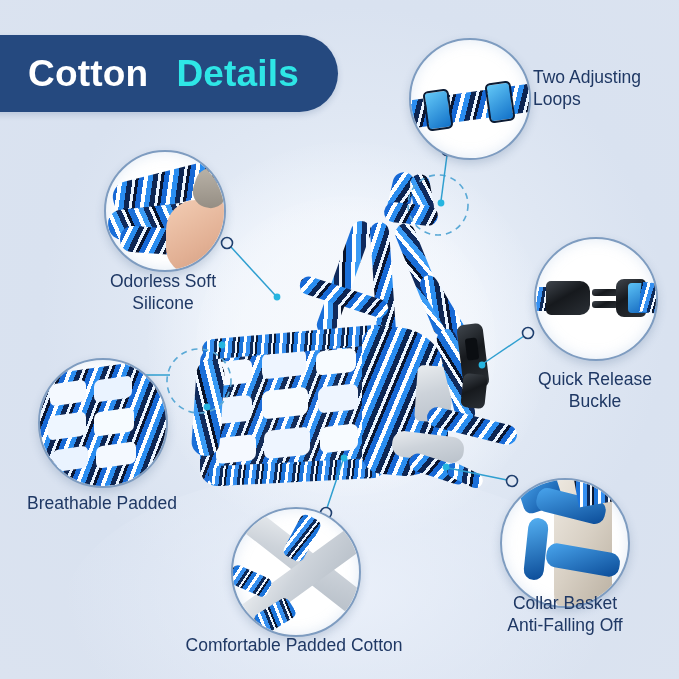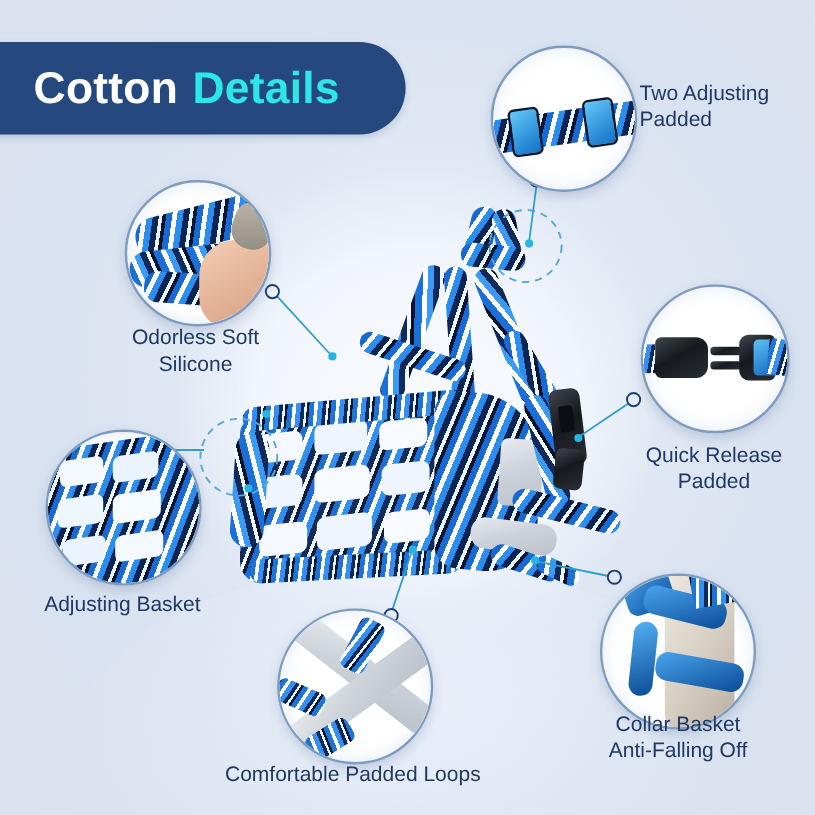--- a/index.html
+++ b/index.html
@@ -22,21 +22,21 @@
     background:radial-gradient(ellipse at 50% 40%,#eaf0fa 0%,rgba(234,240,250,0) 70%);}
 
   
   #banner{position:absolute;left:-24px;top:35px;width:362px;height:77px;
     background:#25497f;border-radius:0 40px 40px 0;
     box-shadow:0 3px 6px rgba(40,70,120,0.18);
     display:flex;align-items:center;}
   #banner .txt{margin-left:52px;font-size:37px;font-weight:bold;letter-spacing:0.2px;
     white-space:nowrap;}
   #banner .w1{color:#ffffff;}
-  #banner .w2{color:#2ee6e6;margin-left:12px;}
+  #banner .w2{color:#2ee6e6;margin-left:28px;}
 
   
   .callout{position:absolute;}
   .disc{position:absolute;border-radius:50%;overflow:hidden;
     background:#ffffff;
     border:2px solid #7e9cc0;
     box-shadow:0 4px 10px rgba(60,90,130,0.22), inset 0 0 14px rgba(170,195,225,0.35);}
   .disc .inner{position:absolute;inset:0;}
 
   .label{position:absolute;color:#1f3864;font-size:17.5px;line-height:1.28;
@@ -174,21 +174,21 @@
 
   <div class="callout">
     <div class="disc" style="left:409px;top:38px;width:118px;height:118px;">
       <div class="inner">
         <div class="strip camo" style="left:-10px;top:52px;width:140px;height:28px;transform:rotate(-8deg);"></div>
         <div class="strip" style="left:14px;top:50px;width:22px;height:36px;border-radius:5px;background:linear-gradient(150deg,#63c8f7,#1170c8);border:2px solid #0c1b33;transform:rotate(-8deg);"></div>
         <div class="strip" style="left:76px;top:42px;width:22px;height:36px;border-radius:5px;background:linear-gradient(150deg,#63c8f7,#1170c8);border:2px solid #0c1b33;transform:rotate(-8deg);"></div>
       </div>
     </div>
     <div class="label left" style="left:533px;top:66px;width:140px;">Two Adjusting
-Padded</div>
+Loops</div>
   </div>
 
   <div class="callout">
     <div class="disc" style="left:104px;top:150px;width:118px;height:118px;">
       <div class="inner">
         <div class="strip camo" style="left:6px;top:20px;width:106px;height:34px;border-radius:16px;transform:rotate(-14deg);"></div>
         <div class="strip camo2" style="left:2px;top:54px;width:96px;height:30px;border-radius:14px;transform:rotate(-6deg);"></div>
         <div class="strip camo" style="left:14px;top:76px;width:82px;height:26px;border-radius:12px;transform:rotate(4deg);"></div>
 
         <div class="strip" style="left:60px;top:48px;width:62px;height:74px;border-radius:30px 14px 10px 26px;
@@ -207,49 +207,49 @@
         <div class="strip camoS" style="left:-6px;top:48px;width:30px;height:24px;"></div>
         <div class="strip blk" style="left:10px;top:42px;width:44px;height:34px;border-radius:5px 10px 10px 5px;"></div>
         <div class="strip blk" style="left:56px;top:50px;width:26px;height:7px;border-radius:3px;"></div>
         <div class="strip blk" style="left:56px;top:62px;width:26px;height:7px;border-radius:3px;"></div>
         <div class="strip blk" style="left:80px;top:40px;width:30px;height:38px;border-radius:8px 5px 5px 8px;"></div>
         <div class="strip" style="left:92px;top:44px;width:22px;height:30px;border-radius:4px;background:linear-gradient(150deg,#5cc2f6,#0f62bb);"></div>
         <div class="strip camoS" style="left:104px;top:44px;width:26px;height:30px;transform:rotate(6deg);"></div>
       </div>
     </div>
     <div class="label" style="left:520px;top:368px;width:150px;">Quick Release
-Padded</div>
+Buckle</div>
   </div>
 
   <div class="callout">
     <div class="disc" style="left:38px;top:358px;width:126px;height:126px;">
       <div class="inner">
         <div class="strip camo" style="left:-8px;top:6px;width:150px;height:120px;transform:skewY(-8deg);"></div>
         <div class="strip" style="left:10px;top:22px;width:36px;height:22px;border-radius:6px;background:#f4f9ff;transform:skewY(-8deg);"></div>
         <div class="strip" style="left:54px;top:18px;width:38px;height:22px;border-radius:6px;background:#eaf3ff;transform:skewY(-8deg);"></div>
         <div class="strip" style="left:8px;top:54px;width:38px;height:24px;border-radius:6px;background:#eef6ff;transform:skewY(-8deg);"></div>
         <div class="strip" style="left:54px;top:50px;width:40px;height:24px;border-radius:6px;background:#f6fbff;transform:skewY(-8deg);"></div>
         <div class="strip" style="left:12px;top:88px;width:36px;height:22px;border-radius:6px;background:#eaf3ff;transform:skewY(-8deg);"></div>
         <div class="strip" style="left:56px;top:84px;width:40px;height:22px;border-radius:6px;background:#f4f9ff;transform:skewY(-8deg);"></div>
       </div>
     </div>
-    <div class="label" style="left:16px;top:492px;width:172px;">Adjusting Basket</div>
+    <div class="label" style="left:16px;top:492px;width:172px;">Breathable Padded</div>
   </div>
 
   <div class="callout">
     <div class="disc" style="left:231px;top:507px;width:126px;height:126px;">
       <div class="inner">
         <div class="strip gray" style="left:-10px;top:36px;width:150px;height:26px;border-radius:6px;transform:rotate(38deg);"></div>
         <div class="strip gray" style="left:-10px;top:58px;width:150px;height:26px;border-radius:6px;transform:rotate(-36deg);"></div>
         <div class="strip camoS" style="left:58px;top:6px;width:22px;height:46px;border-radius:6px;transform:rotate(28deg);"></div>
         <div class="strip camoS" style="left:-4px;top:62px;width:42px;height:20px;border-radius:6px;transform:rotate(24deg);"></div>
         <div class="strip camoS" style="left:22px;top:96px;width:40px;height:22px;border-radius:6px;transform:rotate(-32deg);"></div>
       </div>
     </div>
-    <div class="label" style="left:174px;top:634px;width:240px;">Comfortable Padded Loops</div>
+    <div class="label" style="left:174px;top:634px;width:240px;">Comfortable Padded Cotton</div>
   </div>
 
   <div class="callout">
     <div class="disc" style="left:500px;top:478px;width:126px;height:126px;">
       <div class="inner">
         <div class="strip" style="left:52px;top:-6px;width:58px;height:138px;border-radius:18px;
              background:linear-gradient(120deg,#efeae2 0%,#d8d0c4 50%,#b9afa0 100%);"></div>
         <div class="strip" style="left:18px;top:-4px;width:40px;height:34px;border-radius:8px;
              background:linear-gradient(150deg,#4aa6ee,#0c4f9e);transform:rotate(-18deg);"></div>
         <div class="strip" style="left:34px;top:14px;width:70px;height:24px;border-radius:10px;

